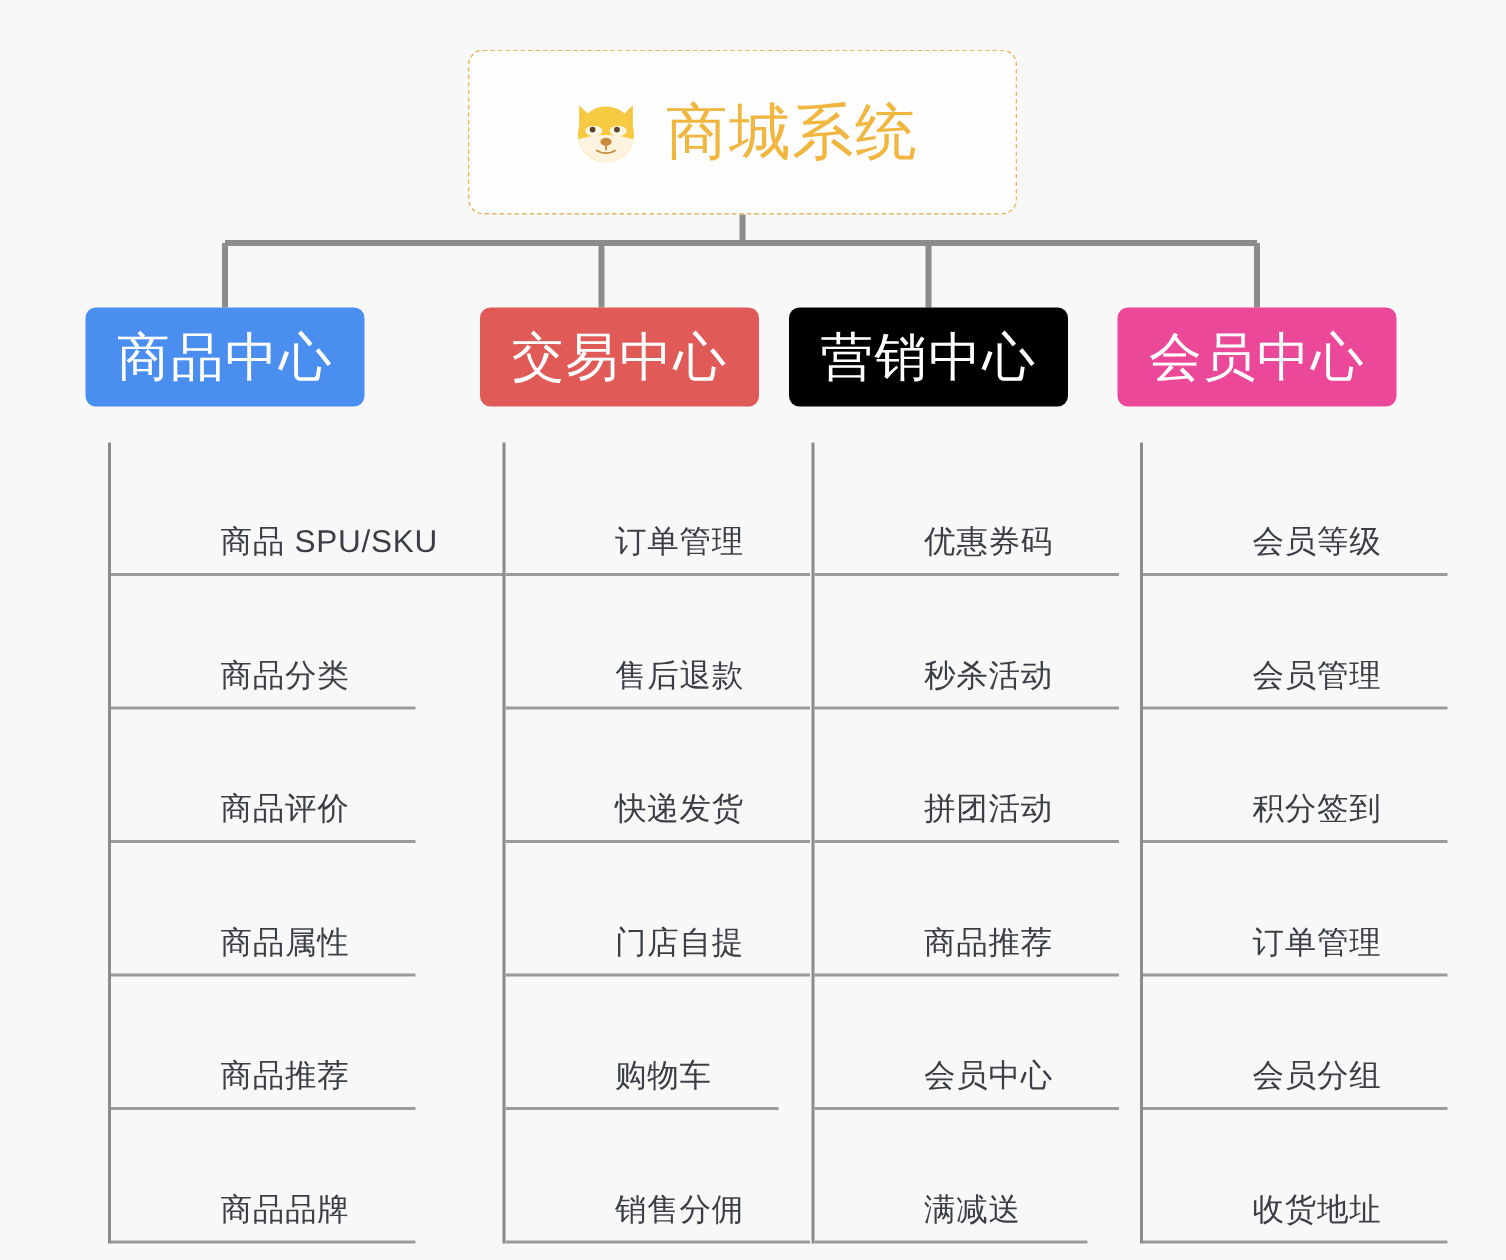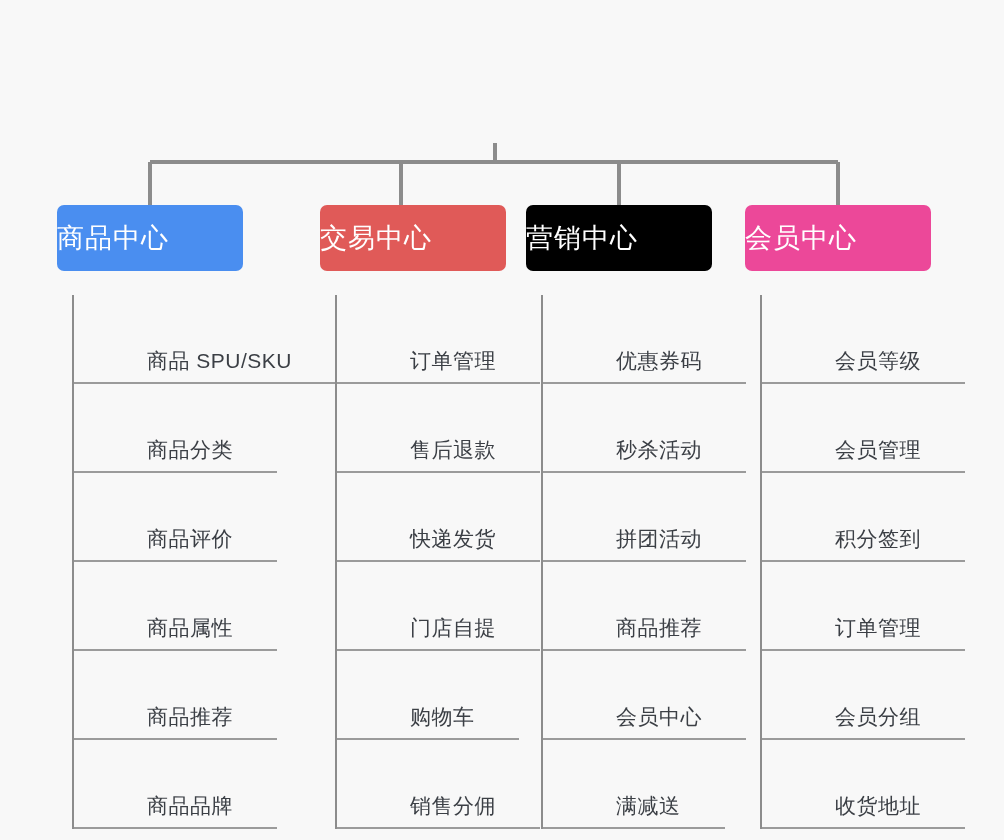--- a/index.html
+++ b/index.html
@@ -66,23 +66,23 @@
   .col-1 { left: 320px; }
   .col-2 { left: 526px; }
   .col-3 { left: 745px; }
 
   .cat-header {
     width: 100%;
     height: 66px;
     border-radius: 7px;
     display: flex;
     align-items: center;
-    justify-content: flex-start;
+    justify-content: center;
     color: #ffffff;
-    font-size: 27px;
+    font-size: 35px;
     letter-spacing: 1px;
     white-space: nowrap;
   }
 
   
   .leaf-list {
     position: relative;
     margin-left: 15px;
     margin-top: 24px;
     border-left: 2px solid #8c8c8c;
@@ -123,20 +123,36 @@
 
       <path d="M 150 162 L 838 162"></path>
 
       <path d="M 150 162 L 150 205"></path>
       <path d="M 401 162 L 401 205"></path>
       <path d="M 619 162 L 619 205"></path>
       <path d="M 838 162 L 838 205"></path>
     </g>
   </svg>
 
+  <div id="root-node">
+    <svg class="dog-icon" viewBox="0 0 64 64">
+      <path d="M10 10 L10 30 L22 22 Z" fill="#f5c53d"></path>
+      <path d="M54 10 L54 30 L42 22 Z" fill="#f5c53d"></path>
+      <circle cx="32" cy="34" r="23" fill="#f7ca43"></circle>
+      <path d="M32 57 A23 23 0 0 1 9.5 38 Q32 31 54.5 38 A23 23 0 0 1 32 57 Z" fill="#fdf3df"></path>
+      <ellipse cx="22" cy="31" rx="7" ry="4.2" fill="#fdf6e6"></ellipse>
+      <ellipse cx="42" cy="31" rx="7" ry="4.2" fill="#fdf6e6"></ellipse>
+      <ellipse cx="21" cy="30" rx="2.4" ry="2.4" fill="#5c4426"></ellipse>
+      <ellipse cx="41" cy="30" rx="2.4" ry="2.4" fill="#5c4426"></ellipse>
+      <ellipse cx="32" cy="40" rx="4.6" ry="3.3" fill="#c98b3a"></ellipse>
+      <path d="M32 43 L32 47" stroke="#c98b3a" stroke-width="1.6" fill="none"></path>
+      <path d="M24 47 Q32 52 40 47" stroke="#c98b3a" stroke-width="1.6" fill="none"></path>
+    </svg>
+    <span class="root-title">商城系统</span>
+  </div>
 
   <div class="column col-0">
     <div class="cat-header" style="background:#4a8ef0">
       <span>商品中心</span>
     </div>
     <div class="leaf-list">
       <div class="leaf-item">
           <span class="leaf-underline"><span class="leaf-label">商品 SPU/SKU</span></span>
         </div>
       <div class="leaf-item">

